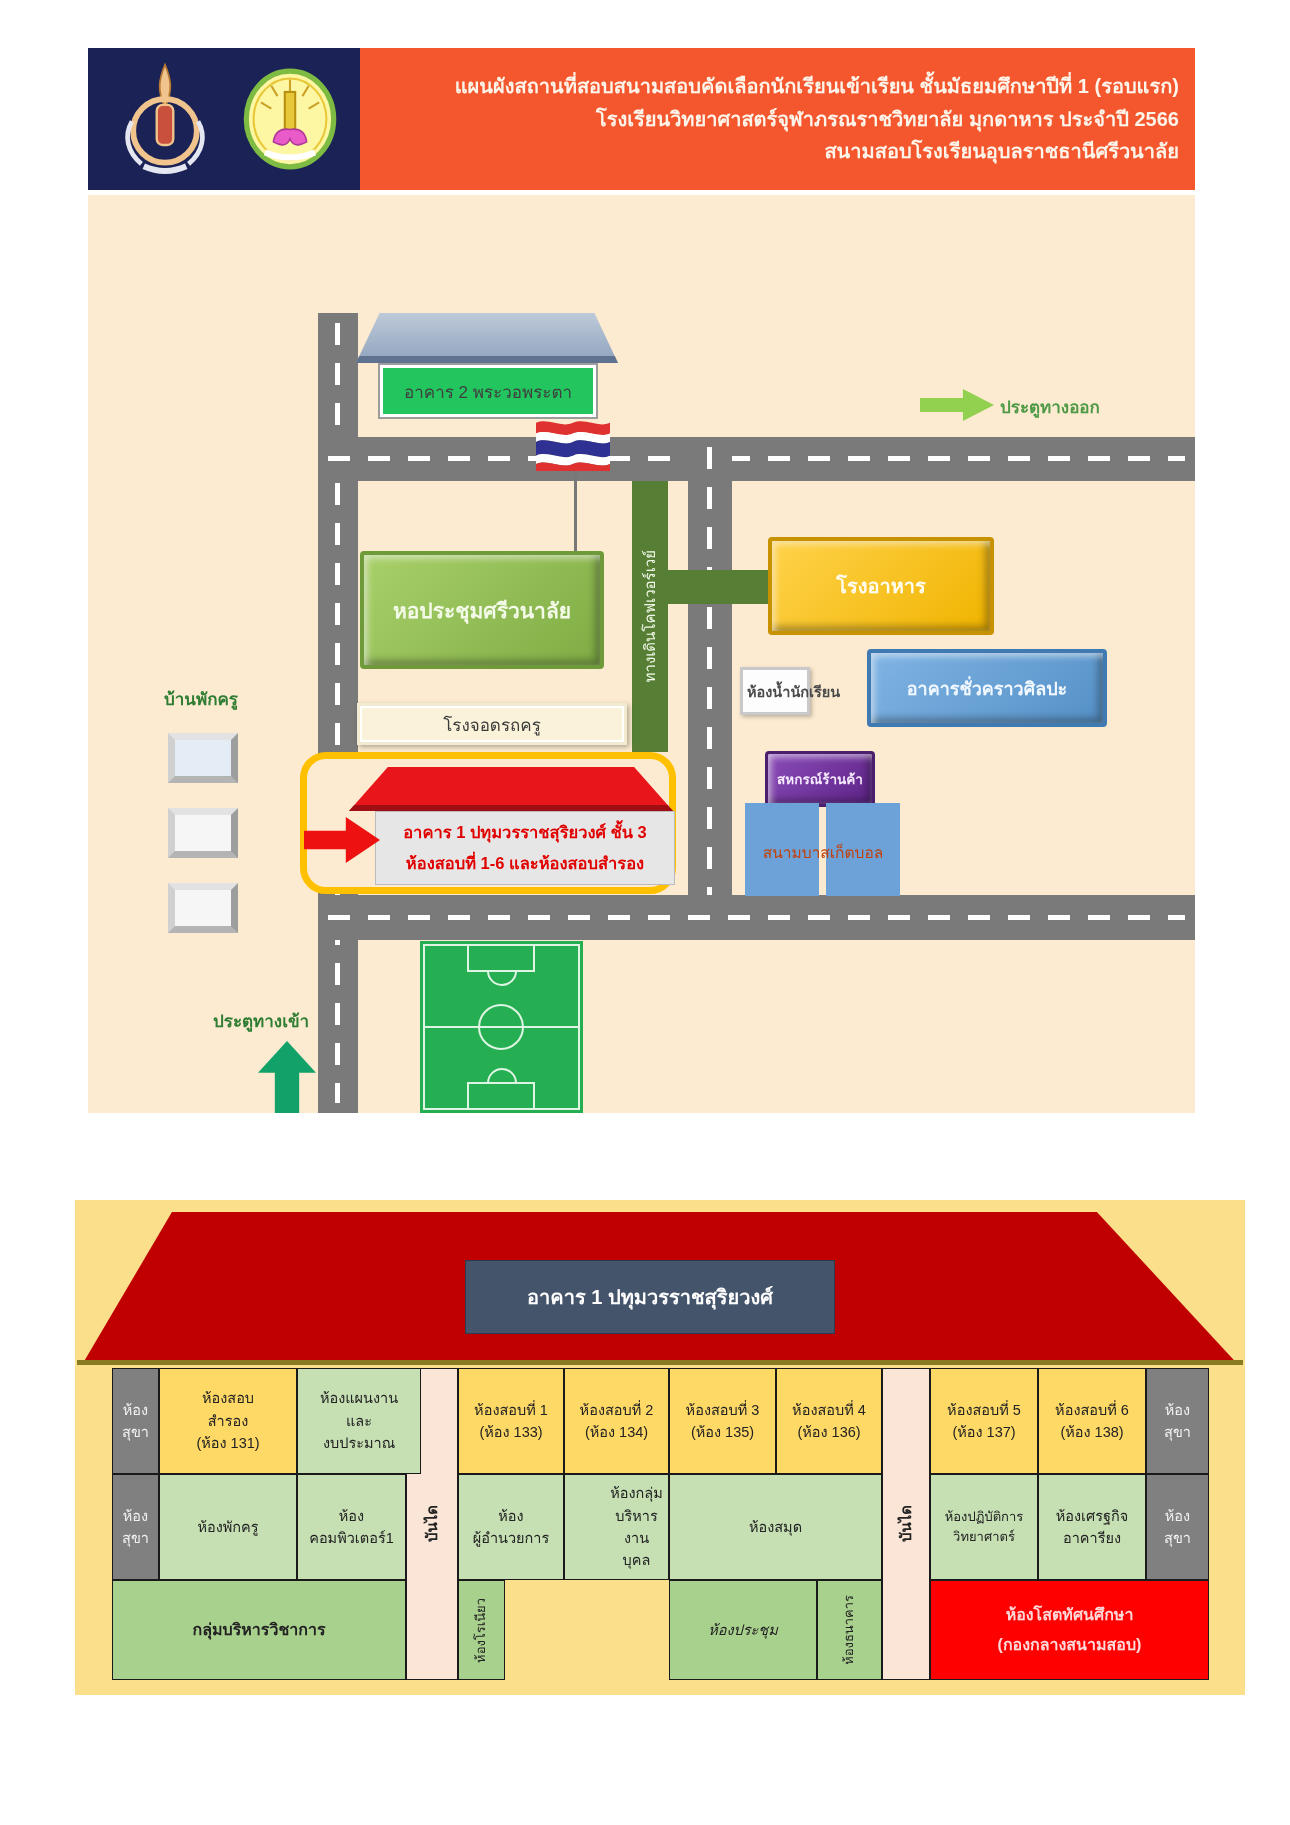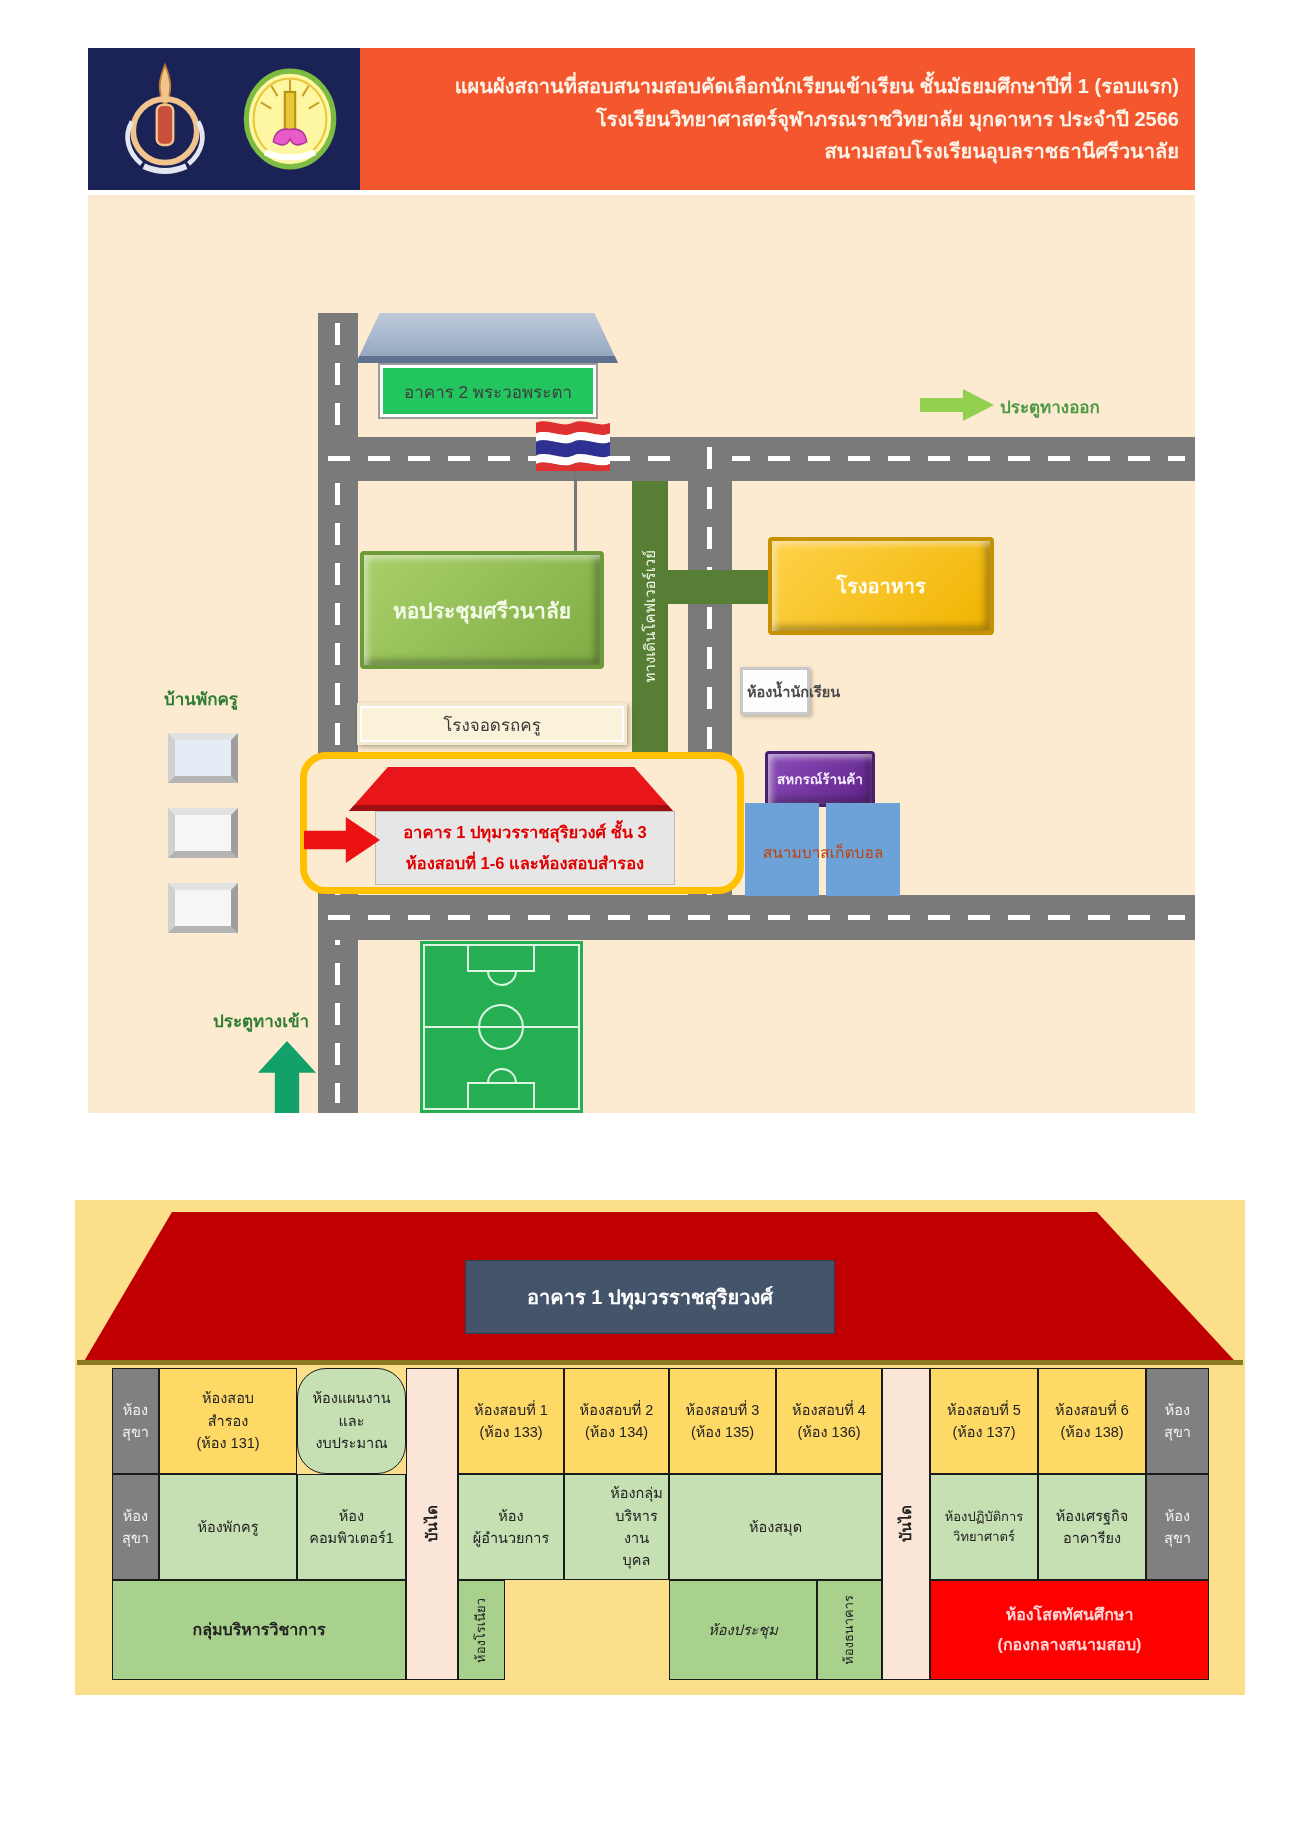--- a/index.html
+++ b/index.html
@@ -46,21 +46,21 @@
   #toilet-box span{position:absolute;left:4px;top:10px;white-space:nowrap;font-size:14.5px;font-weight:bold;color:#4A4A4A;}
   #art{left:779px;top:454px;width:232px;height:70px;background:linear-gradient(135deg,#7FB4E4,#5590C6);
        border:4px solid #3F7AB2;color:#F2F8FF;font-size:18px;font-weight:bold;}
   #parking{left:269px;top:508px;width:264px;height:36px;background:#FAF3DA;border:3px solid #F2EBD2;
            box-shadow:2px 2px 5px rgba(0,0,0,.3),inset 0 0 0 2px #ffffff;color:#3B3B3B;font-size:17px;}
   #coop{left:677px;top:556px;width:104px;height:50px;background:linear-gradient(135deg,#8A4BB8,#5E2387);
         border:3px solid #4B1E6E;color:#F6EBFF;font-size:13.5px;font-weight:bold;}
   .court{position:absolute;top:608px;width:74px;height:93px;background:#6CA2D8;}
   #courts-label{left:652px;top:645px;width:166px;color:#c2410c;font-size:15.5px;text-align:center;}
 
-  #highlight{left:212px;top:557px;width:444px;height:142px;border:7px solid #FFC000;border-radius:26px;background:#FCEBD0;box-sizing:border-box;}
+  #highlight{left:212px;top:557px;width:376px;height:142px;border:7px solid #FFC000;border-radius:26px;background:#FCEBD0;box-sizing:border-box;}
   #hl-roof{left:42px;top:8px;width:324px;height:44px;background:#E8151B;clip-path:polygon(12% 0,88% 0,100% 100%,0 100%);}
   #hl-roof .edge{position:absolute;left:0;bottom:0;width:100%;height:6px;background:#9E0E12;}
   #hl-body{left:68px;top:52px;width:298px;height:72px;background:#E7E6E6;border:1px solid #BBB;
            color:#E00000;font-weight:bold;font-size:16.5px;line-height:1.85;flex-direction:column;}
   #red-arrow{left:216px;top:622px;width:76px;height:46px;background:#EE1111;z-index:6;
              clip-path:polygon(0 30%,55% 30%,55% 0,100% 50%,55% 100%,55% 70%,0 70%);}
 
   #housing-label{left:76px;top:490px;color:#2E7D32;font-size:17px;font-weight:bold;}
   .hbox{position:absolute;left:80px;width:70px;height:50px;background:#F6F6F6;border:7px solid;
         border-color:#E2E2E2 #9E9E9E #B4B4B4 #D0D0D0;box-sizing:border-box;}
@@ -171,20 +171,23 @@
 
     <div class="abs center bevel" id="auditorium">
       <span>หอประชุมศรีวนาลัย</span>
     </div>
     <div class="abs center bevel" id="canteen">
       <span>โรงอาหาร</span>
     </div>
     <div class="abs" id="toilet-box">
       <span>ห้องน้ำนักเรียน</span>
     </div>
+    <div class="abs center bevel" id="art">
+      <span>อาคารชั่วคราวศิลปะ</span>
+    </div>
     <div class="abs center" id="parking">
       <span>โรงจอดรถครู</span>
     </div>
     <div class="abs center bevel" id="coop">
       <span>สหกรณ์ร้านค้า</span>
     </div>
 
     <div class="court" style="left:657px;"></div>
     <div class="court" style="left:738px;"></div>
     <div class="abs" id="courts-label">สนามบาสเก็ตบอล</div>
@@ -238,21 +241,21 @@
 
       <div class="cell r1 grey" style="left:37px;width:47px;">
         <span>ห้อง</span>
         <span>สุขา</span>
       </div>
       <div class="cell r1 yellow" style="left:84px;width:138px;">
         <span>ห้องสอบ</span>
         <span>สำรอง</span>
         <span>(ห้อง 131)</span>
       </div>
-      <div class="cell r1 green" style="left:222px;width:109px;border-radius:29px;">
+      <div class="cell r1 green" style="left:222px;width:124px;">
         <span>ห้องแผนงาน</span>
         <span>และ</span>
         <span>งบประมาณ</span>
       </div>
       <div class="cell r1 yellow" style="left:383px;width:106px;">
         <span>ห้องสอบที่ 1</span>
         <span>(ห้อง 133)</span>
       </div>
       <div class="cell r1 yellow" style="left:489px;width:105px;">
         <span>ห้องสอบที่ 2</span>

